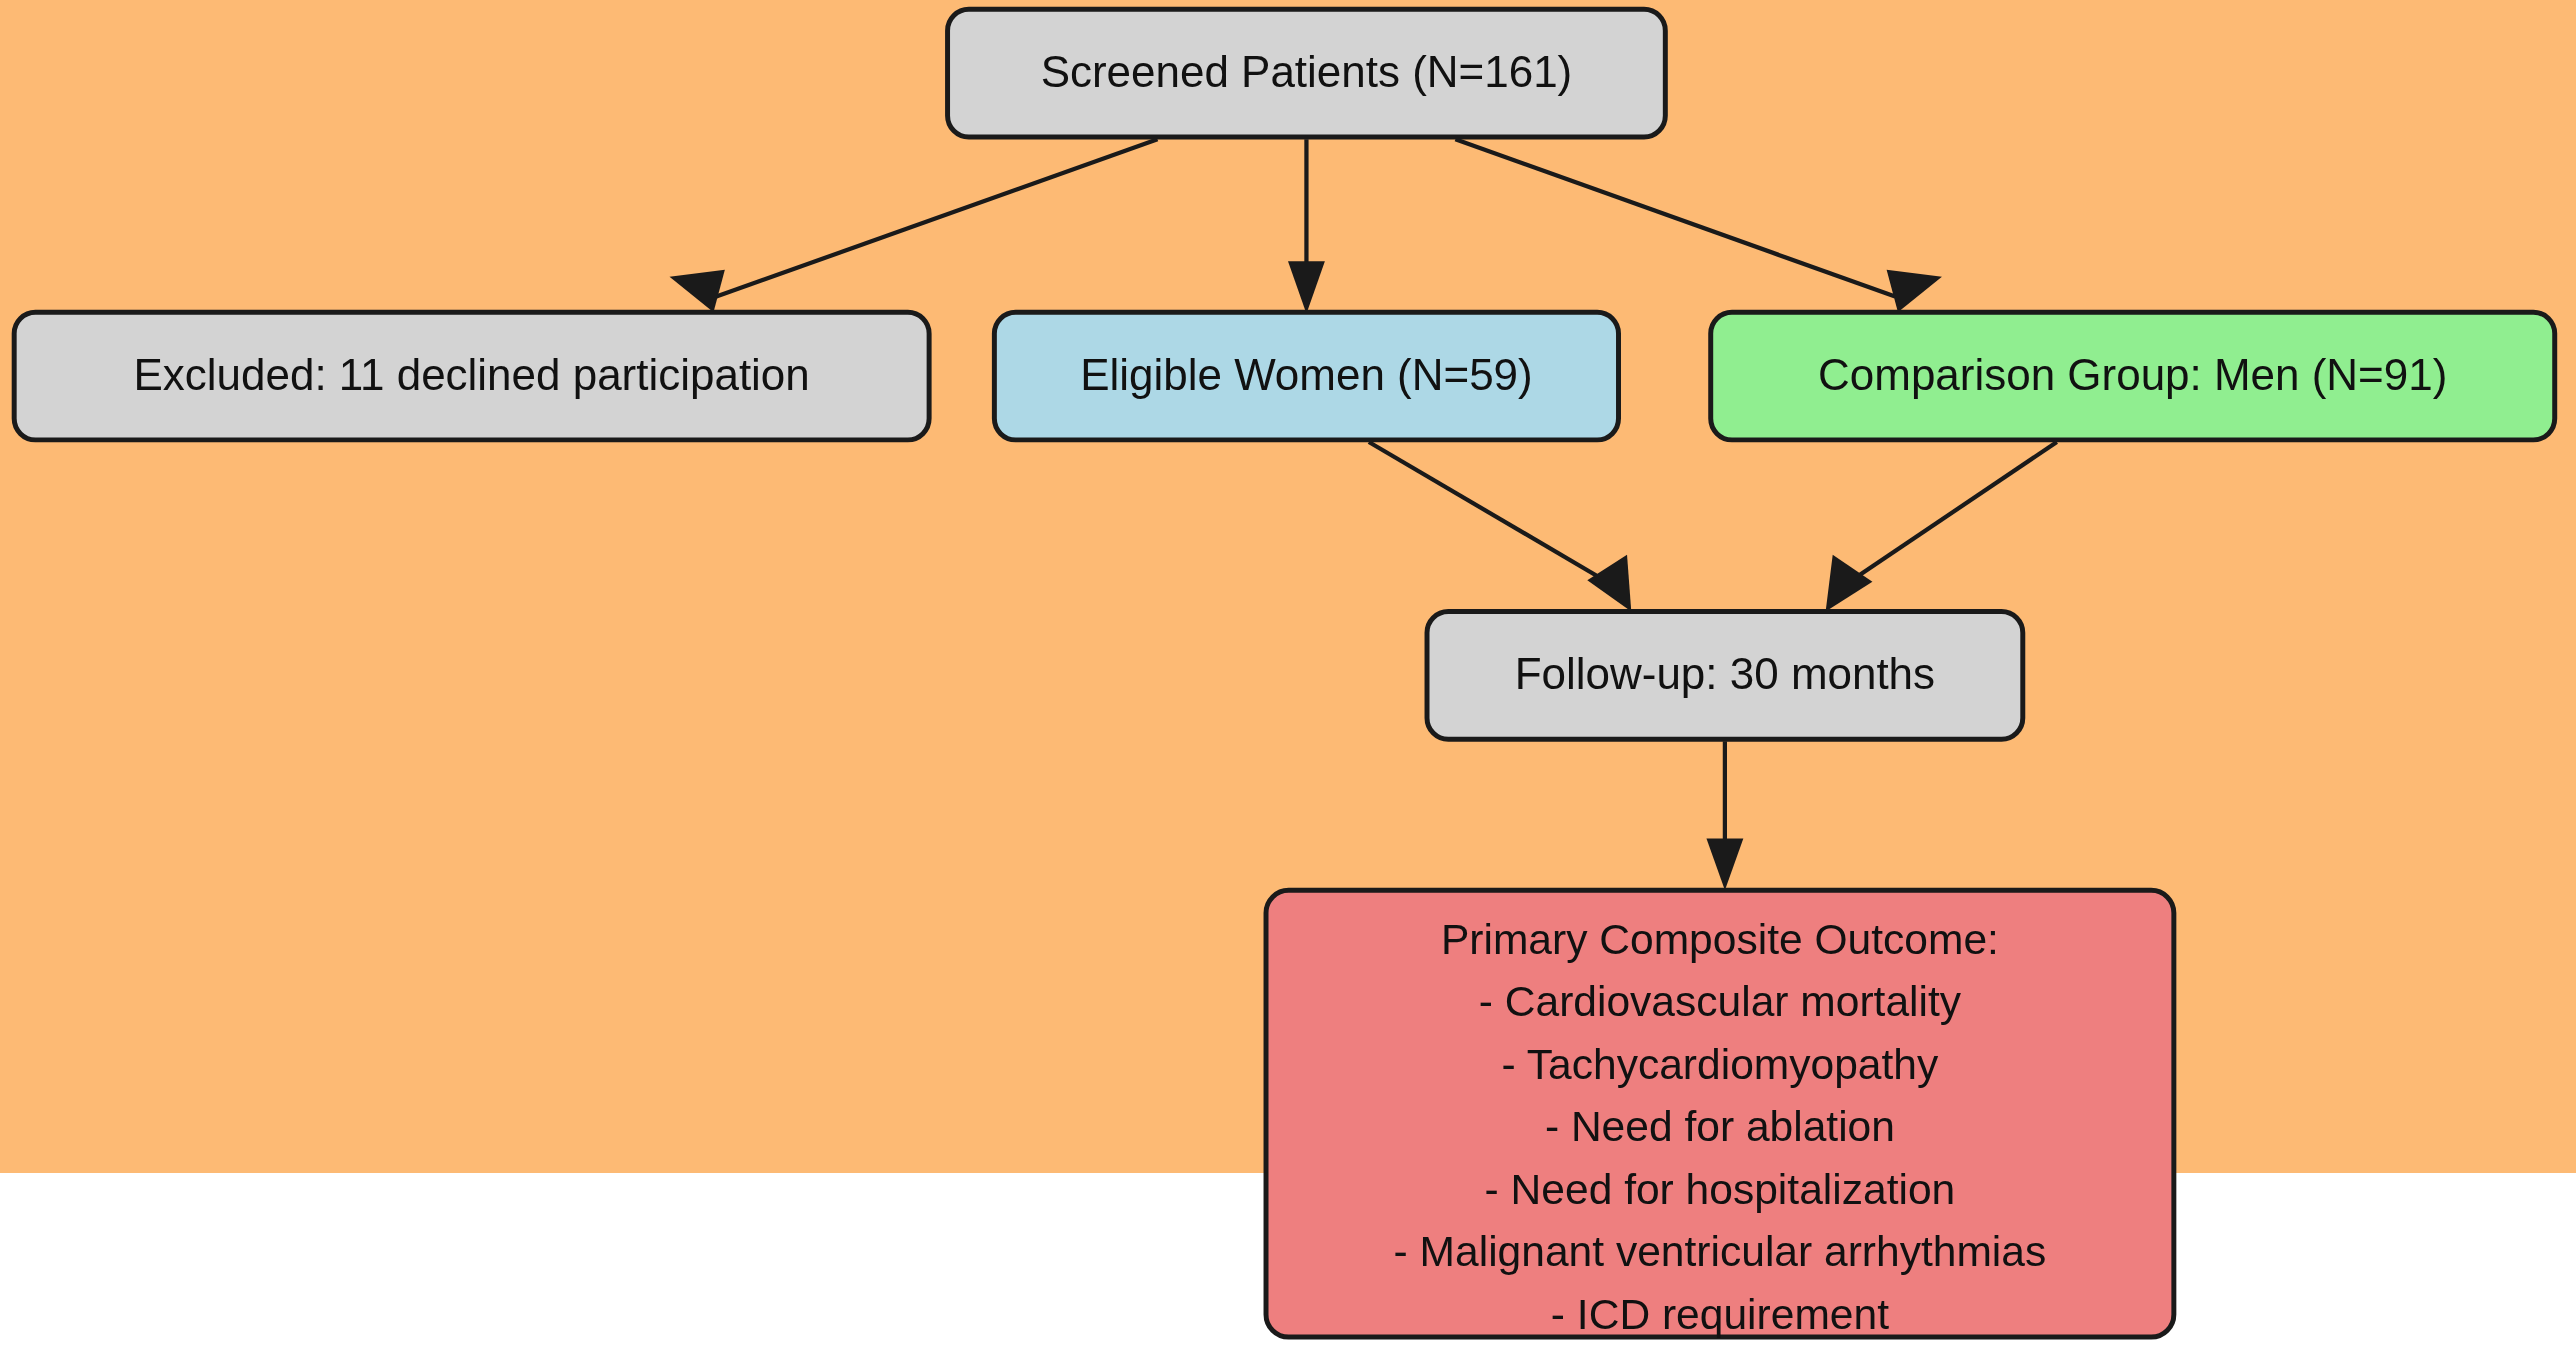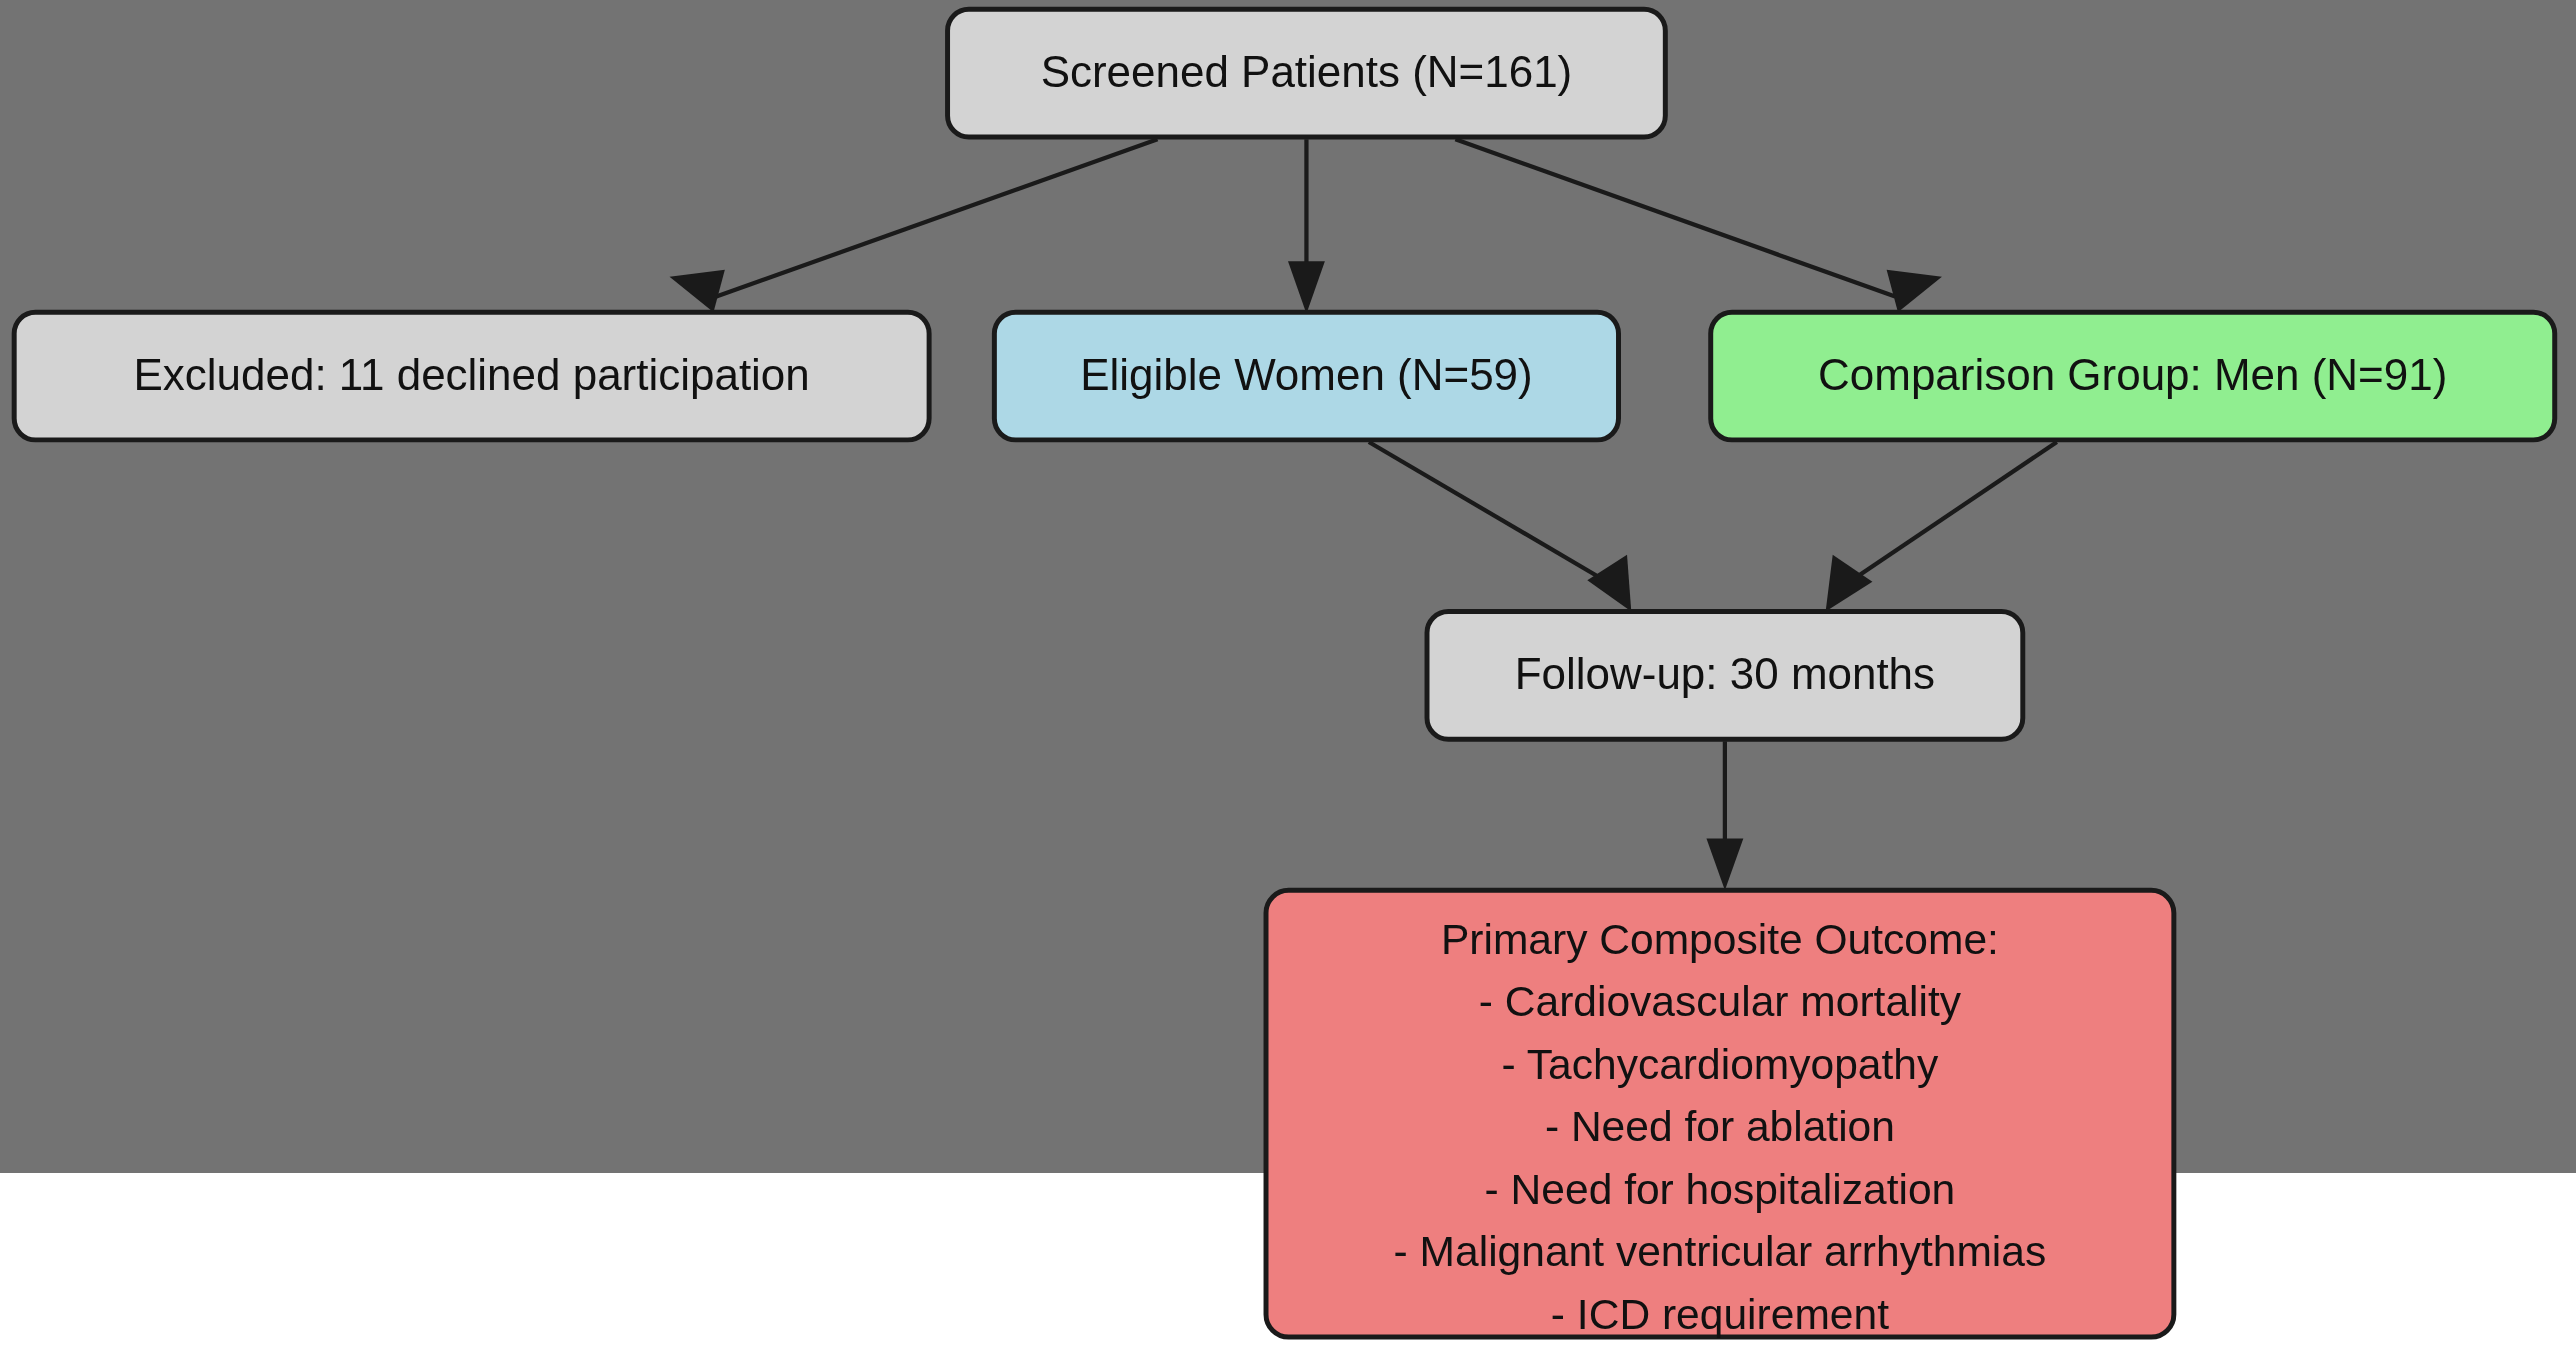--- a/index.html
+++ b/index.html
@@ -10,21 +10,21 @@
   body {
     width: 2576px;
     height: 1367px;
     overflow: hidden;
     font-family: "Liberation Sans", sans-serif;
   }
   #flowchart-root {
     position: relative;
     width: 2576px;
     height: 1173px;
-    background: #737373;
+    background: #fdba74;
   }
   svg#diagram {
     display: block;
     width: 2576px;
     height: 1367px;
   }
   .node-shape {
     stroke: #1a1a1a;
     stroke-width: 7;
   }

